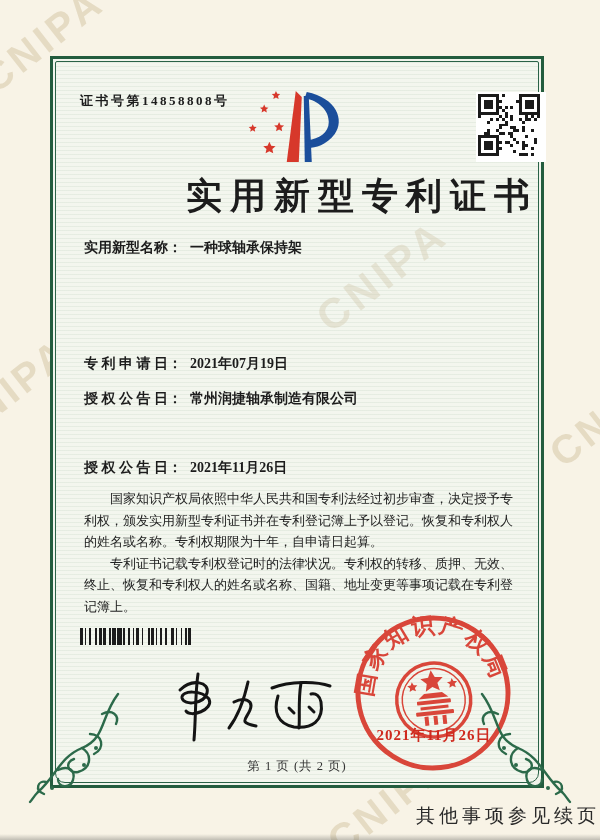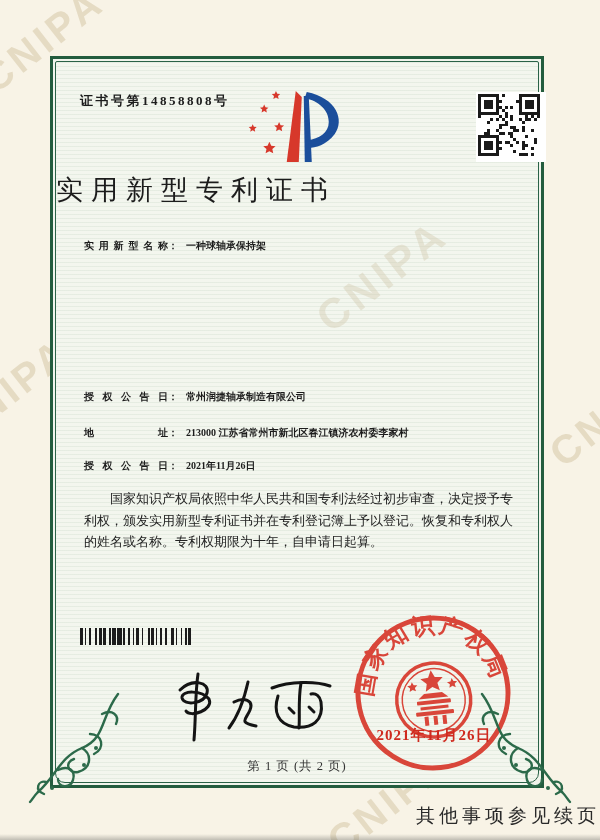--- a/index.html
+++ b/index.html
@@ -35,24 +35,24 @@
   }
   .wm-in{
     position:absolute;left:250px;top:190px;
     font-family:"Liberation Sans","DejaVu Sans",sans-serif;
     font-weight:700;font-size:42px;letter-spacing:5px;
     color:rgba(208,196,168,.38);transform:rotate(-38deg);pointer-events:none;
   }
   .cert-no{position:absolute;left:24px;top:30px;font-size:13px;font-weight:600;letter-spacing:2.5px;}
   .logo{position:absolute;left:50%;top:24px;transform:translateX(-52%);}
   .qr{position:absolute;left:420px;top:30px;width:66px;height:66px;background:#fff;padding:2px;}
-  .title{position:absolute;left:0;right:0;top:110px;text-align:left;
-    font-size:27px;font-weight:400;letter-spacing:8px;}
-  
-  .row{position:absolute;left:28px;right:16px;font-size:10px;font-weight:600;white-space:nowrap;}
+  .title{position:absolute;left:0;right:0;top:110px;text-align:right;
+    font-size:36px;font-weight:700;letter-spacing:8px;}
+  
+  .row{position:absolute;left:28px;right:16px;font-size:14px;font-weight:600;white-space:nowrap;}
   .r0{top:177px}.r1{top:221px}.r2{top:257px}.r3{top:293px}.r4{top:328px}.r5{top:364px}.r6{top:397px}
   .flabel{display:inline-block;width:84px;text-align:justify;text-align-last:justify;vertical-align:top;}
   .colon{margin-right:8px;}
   .cell2{position:absolute;left:234px;top:0;}
   
   .paras{position:absolute;left:28px;top:426px;width:440px;font-size:13px;line-height:21.5px;color:#222;}
   .paras p{margin:0;text-indent:2em;font-weight:500;}
   
   .barcode{position:absolute;left:24px;top:566px;height:17px;display:flex;align-items:stretch;}
   .barcode div{height:100%;}
@@ -273,34 +273,35 @@
           <rect x="15" y="20" width="1" height="1"></rect>
           <rect x="16" y="20" width="1" height="1"></rect>
           <rect x="18" y="20" width="1" height="1"></rect>
         </svg></div>
 
     <div class="title">实用新型专利证书</div>
 
     <div class="row r0">
       <span class="flabel">实用新型名称</span><span class="colon">：</span><span>一种球轴承保持架</span>
     </div>
+    <div class="row r3">
+      <span class="flabel">专利申请日</span><span class="colon">：</span><span>2021年07月19日</span>
+    </div>
     <div class="row r4">
       <span class="flabel">授权公告日</span><span class="colon">：</span><span>常州润捷轴承制造有限公司</span>
-    </div>
-    <div class="row r5">
-      <span class="flabel">地址</span><span class="colon">：</span><span>213000 江苏省常州市新北区春江镇济农村委李家村</span>
     </div>
     <div class="row r6">
       <span>
         <span class="flabel">授权公告日</span><span class="colon">：</span><span>2021年11月26日</span>
       </span>
     </div>
 
     <div class="paras">
       <p>国家知识产权局依照中华人民共和国专利法经过初步审查，决定授予专利权，颁发实用新型专利证书并在专利登记簿上予以登记。恢复和专利权人的姓名或名称。专利权期限为十年，自申请日起算。</p>
+      <p>专利证书记载专利权登记时的法律状况。专利权的转移、质押、无效、终止、恢复和专利权人的姓名或名称、国籍、地址变更等事项记载在专利登记簿上。</p>
     </div>
 
     <div class="barcode" id="barcode">
         <div style="width: 3.1px; background: rgb(28, 28, 28);"></div>
         <div style="width: 1.55px; background: transparent;"></div>
         <div style="width: 1.55px; background: rgb(28, 28, 28);"></div>
         <div style="width: 3.1px; background: transparent;"></div>
         <div style="width: 1.55px; background: rgb(28, 28, 28);"></div>
         <div style="width: 4.65px; background: transparent;"></div>
         <div style="width: 1.55px; background: rgb(28, 28, 28);"></div>

